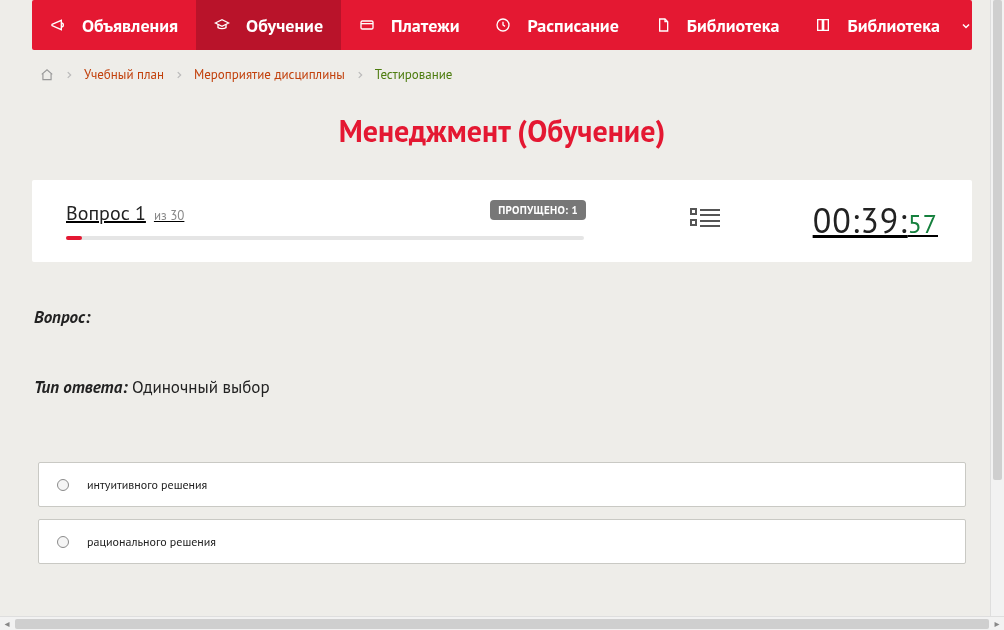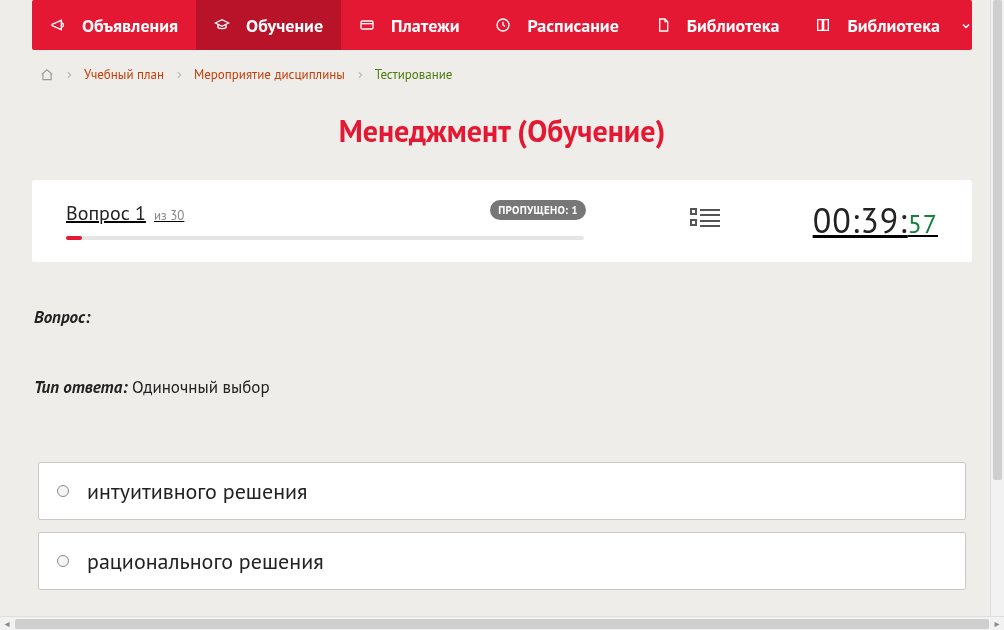--- a/index.html
+++ b/index.html
@@ -88,21 +88,21 @@
     text-decoration: underline;
   }
   .q-block { flex: 0 0 auto; width: 530px; position: relative; }
   .q-line1 { display: flex; align-items: baseline; gap: 8px; }
   .q-num { font-size: 20px; font-weight: 400; color: #222; }
   .q-total { font-size: 13px; color: #888; }
   .skip-badge {
     position: absolute; top: 0; right: 10px;
     background: #777; color: #fff;
     font-size: 11px; font-weight: 700;
-    padding: 3px 8px; border-radius: 10px;
+    padding: 3px 8px; border-radius: 4px;
     letter-spacing: .3px;
   }
   .progress {
     margin-top: 10px;
     height: 4px;
     width: 518px;
     background: #e5e5e5;
     border-radius: 2px;
     position: relative;
   }
@@ -160,21 +160,21 @@
     border: 1px solid #c9c9c4;
     background: #fff;
     border-radius: 2px;
     padding: 14px 18px;
     margin-bottom: 12px;
     display: flex;
     align-items: center;
     gap: 18px;
     cursor: pointer;
   }
-  .answer .answer-text { font-size: 22px; color: #222; }
+  .answer .answer-text { font-size: 12px; color: #222; }
   .radio {
     width: 12px; height: 12px;
     border: 1px solid #8a8a8a;
     border-radius: 50%;
     flex: 0 0 auto;
     background: #f5f5f5;
   }
 
   
   .hscroll {

